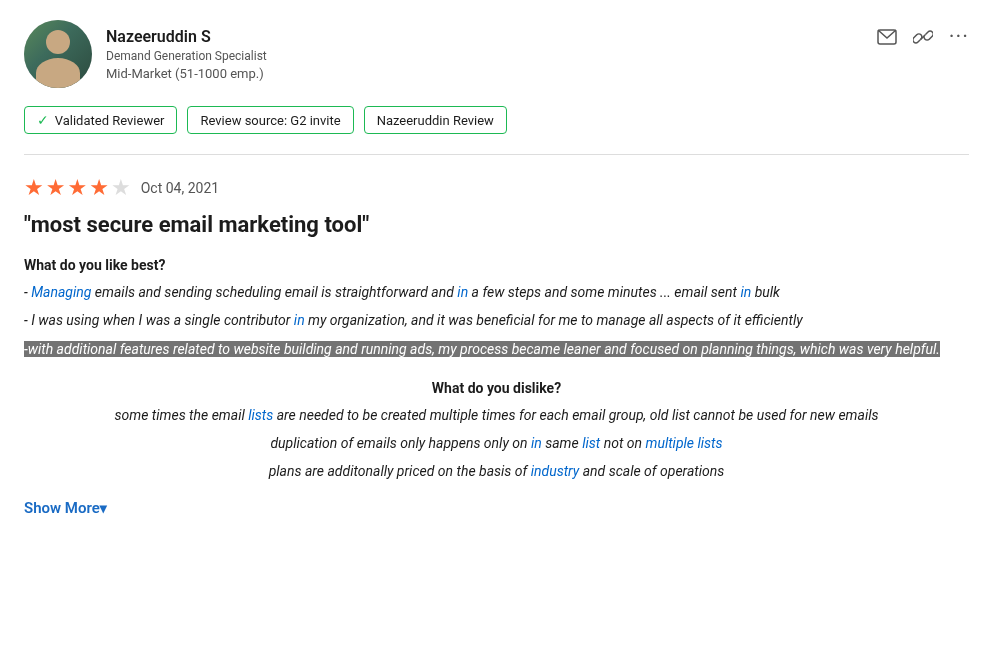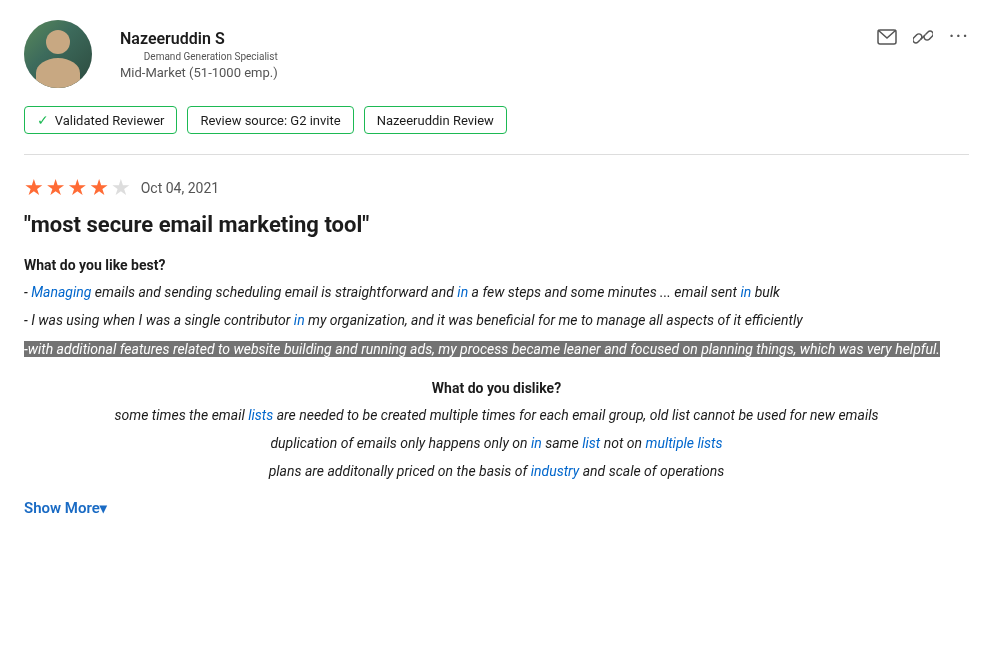--- a/index.html
+++ b/index.html
@@ -15,21 +15,21 @@
     
     .header {
       display: flex;
       align-items: flex-start;
       justify-content: space-between;
       margin-bottom: 18px;
     }
     .header-left {
       display: flex;
       align-items: center;
-      gap: 28px;
+      gap: 14px;
     }
     .avatar {
       width: 68px;
       height: 68px;
       border-radius: 50%;
       overflow: hidden;
       flex-shrink: 0;
       background: #ccc;
     }
     .avatar-img {
@@ -69,23 +69,22 @@
       display: flex;
       flex-direction: column;
       gap: 3px;
     }
     .user-name {
       font-size: 16px;
       font-weight: 600;
       color: #1c1c1c;
     }
     .user-title {
-      font-size: 10px;
-      color: #555;
-      text-align: right;
+      font-size: 12px;
+      color: #555;
     }
     .user-company {
       font-size: 13px;
       color: #555;
     }
 
     .header-icons {
       display: flex;
       align-items: center;
       gap: 16px;

